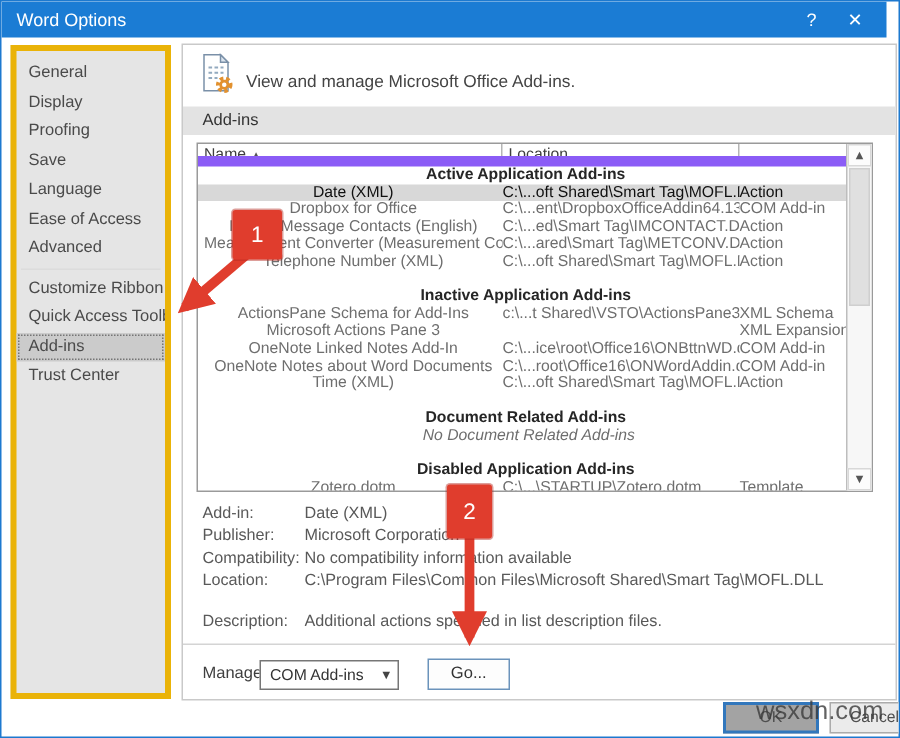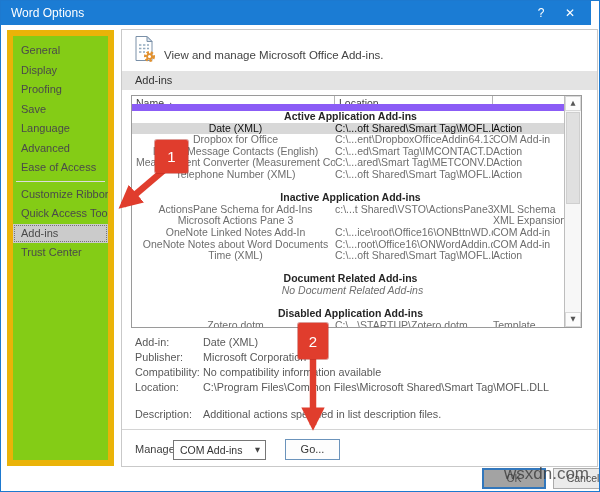--- a/index.html
+++ b/index.html
@@ -5,21 +5,21 @@
   html,body{margin:0;padding:0;background:#fff;}
   #win{position:relative;width:600px;height:492px;box-sizing:border-box;border:1px solid #1d79cf;
        background:#fff;font-family:"Liberation Sans",sans-serif;overflow:hidden;}
   
   .titlebar{position:absolute;left:0;top:0;right:8px;height:24px;background:#1b7cd4;color:#fff;}
   .tb-title{position:absolute;left:10px;top:0;line-height:24px;font-size:12px;}
   .tb-help{position:absolute;right:38px;top:0;width:24px;text-align:center;line-height:24px;font-size:12px;cursor:default;}
   .tb-close{position:absolute;right:8px;top:0;width:26px;text-align:center;line-height:24px;font-size:12px;cursor:default;}
   
   .sidebar{position:absolute;left:6px;top:29px;width:107px;height:436px;box-sizing:border-box;
-           border:6px solid #eab308;background:#84cc16;padding-top:5px;}
+           border:4px solid #eab308;background:#e5e5e5;padding-top:5px;}
   .side-item{height:19.5px;line-height:19.5px;padding-left:8px;font-size:11px;color:#4a4a4a;white-space:nowrap;overflow:hidden;}
   .side-item.sel{background:#cbcbcb;outline:1px dotted #757575;outline-offset:-2px;}
   .side-sep{height:1px;background:#dcdcdc;margin:3px 3px;}
   
   .main{position:absolute;left:120px;top:28px;width:477px;height:438px;box-sizing:border-box;
         border:1px solid #c9c9c9;background:#fff;}
   .hdr-icon{position:absolute;left:11px;top:5px;}
   .hdr-text{position:absolute;left:42px;top:19px;font-size:11.5px;color:#444;}
   .addins-bar{position:absolute;left:0;top:41px;right:0;height:19px;background:#e3e3e3;
               line-height:19px;padding-left:13px;font-size:11px;color:#333;box-sizing:border-box;}
@@ -84,22 +84,22 @@
     <span class="tb-help">?</span>
     <span class="tb-close">✕</span>
   </div>
 
   <div class="sidebar">
       <div class="side-item">General</div>
       <div class="side-item">Display</div>
       <div class="side-item">Proofing</div>
       <div class="side-item">Save</div>
       <div class="side-item">Language</div>
+      <div class="side-item">Ease of Access</div>
       <div class="side-item">Advanced</div>
-      <div class="side-item">Ease of Access</div>
       <div class="side-sep"></div>
       <div class="side-item">Customize Ribbon</div>
       <div class="side-item">Quick Access Toolbar</div>
       <div class="side-item sel">Add-ins</div>
       <div class="side-item">Trust Center</div>
     </div>
 
   <div class="main">
     <span class="hdr-icon">
       <svg width="24" height="28" viewBox="0 0 24 28">

